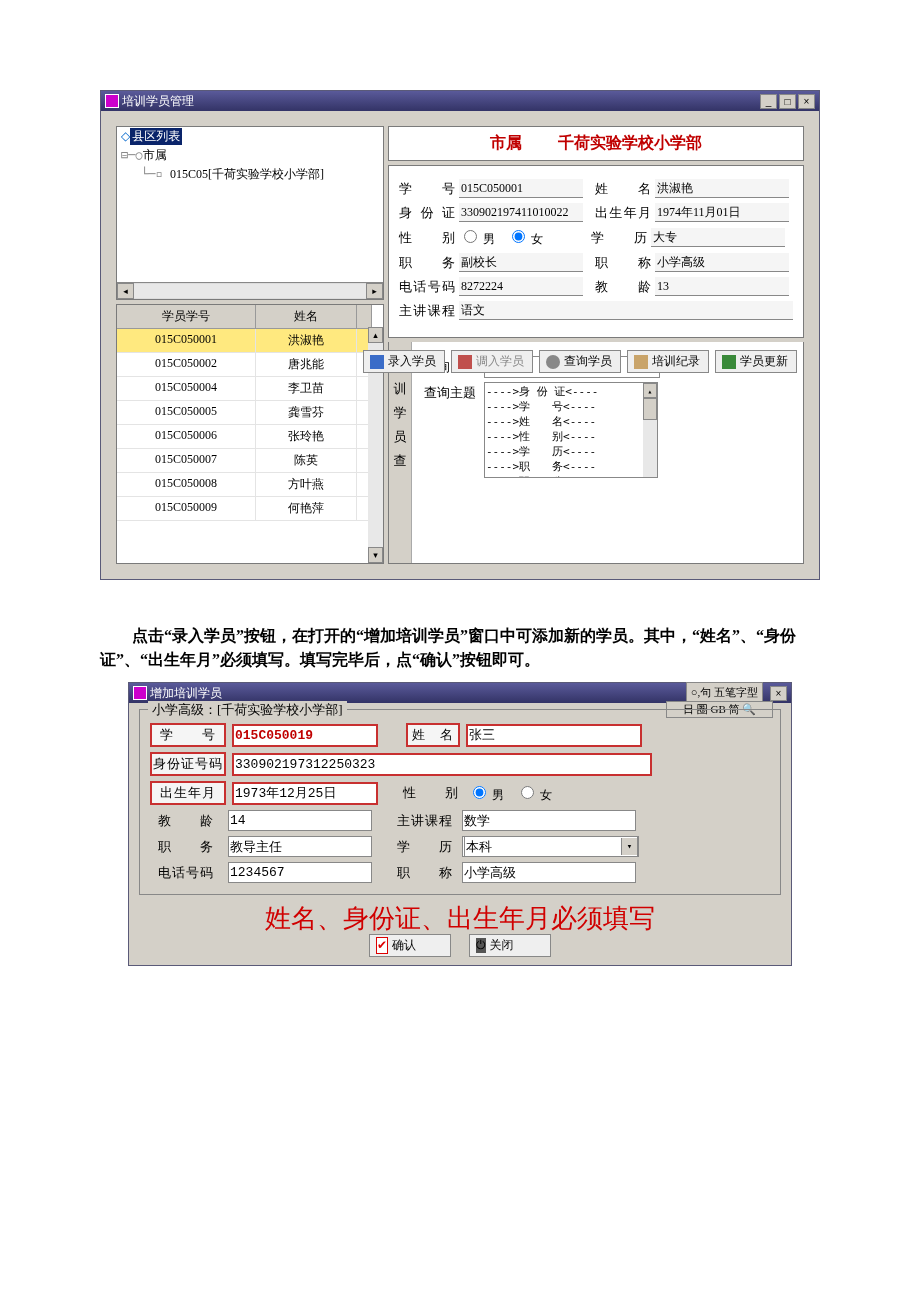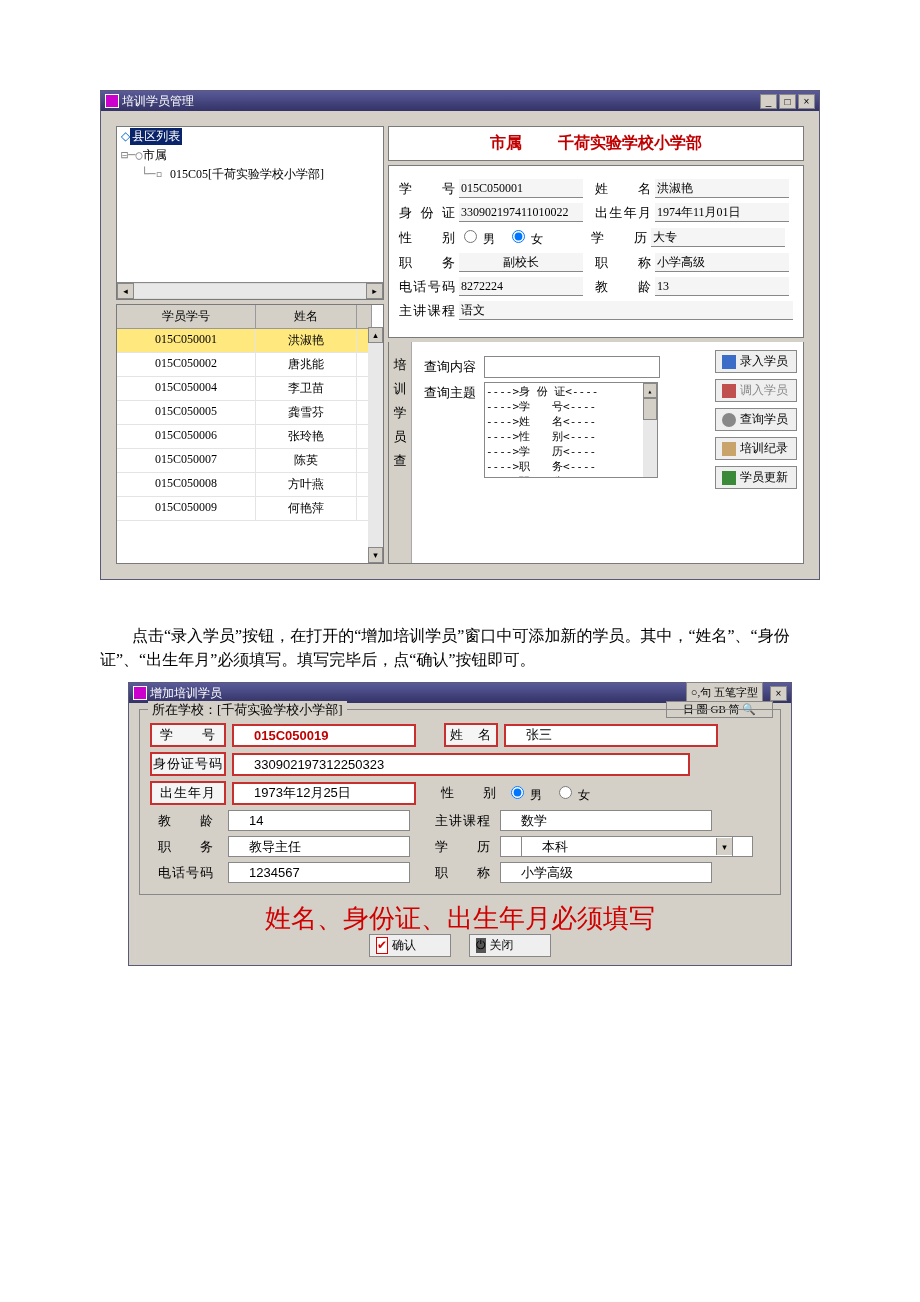--- a/index.html
+++ b/index.html
@@ -128,21 +128,21 @@
     overflow:hidden; font-size:11px; font-family:monospace; line-height:15px;
     padding:1px 1px; position:relative;
   }
   .topic-list .vsb {
     position:absolute; right:0; top:0; bottom:0; width:14px; background:#e8e8e8;
     display:flex; flex-direction:column;
   }
   .topic-list .vsb .arrow { height:13px; background:#d4d0c8; border:1px solid #888; font-size:8px; text-align:center;}
   .topic-list .vsb .thumb { height:20px; background:#d4d0c8; border:1px solid #888;margin-top:0;}
   .btn-col {
-    position:absolute; right:6px; top:8px; display:flex; flex-direction:column; gap:6px;
+    position:absolute; right:6px; top:8px; display:flex; gap:6px;
   }
   .btn-col button, .action-btns button {
     display:flex; align-items:center; gap:4px;
     background:#efefef; border:1px solid #888;
     padding:2px 6px; font-size:12px; font-family:inherit;
     min-width:82px; cursor:pointer;
   }
   .btn-col button .bicon { width:14px; height:14px; }
   .bicon-blue { background:#3a6cc8;}
   .bicon-mag { background:#888; border-radius:50%;}
@@ -150,20 +150,21 @@
   .bicon-grn { background:#3a8a3a;}
   .bicon-red { background:#c0504d;}
   .bicon-chk { background:#fff; border:1px solid #d00;}
   .disabled { color:#888;}
   
   .para {
     margin: 44px 0 10px 0;
     font-size: 16px;
     line-height: 24px;
     text-indent: 2em;
+    font-weight: bold;
   }
   
   .dlg-wrap { margin: 0 auto; width: 664px;}
   .ime-bar {
     position:absolute; right:28px; top:-1px; height:18px;
     background:#d4d0c8; border:1px solid #888; font-size:11px;
     display:flex; align-items:center; padding:0 4px; gap:4px;
   }
   .dlg-body { padding:6px 10px 8px 10px;}
   .fieldset {
@@ -175,21 +176,21 @@
     padding:0 4px; font-size:13px;
   }
   .dlg-row { display:flex; align-items:center; margin:5px 0; gap:6px;}
   .dlbl {
     width:72px; height:20px; display:flex; align-items:center; justify-content:center;
     font-size:13px; letter-spacing:1px;
   }
   .dlbl.box { background:#f5f5f5; border:1px solid #888;}
   .dlg-row input[type=text], .dlg-row .combo {
     height:19px; border:1px solid #888; background:#fff;
-    font-size:13px; font-family:Liberation Sans, sans-serif; padding:0 20px;
+    font-size:13px; font-family:Liberation Mono, monospace; padding:0 1px;
   }
   .req-red { color:#c00000; font-weight:bold;}
   .req-box { border:2px solid #c83030 !important;}
   .note {
     color:#d00000; font-size:26px; text-align:center; margin:2px 0 2px 0;
     font-family:"KaiTi","楷体",serif;
   }
   .action-btns { display:flex; justify-content:center; gap:18px; margin-top:-4px;}
   .combo { display:inline-flex; align-items:center; }
   .combo .cb-btn {
@@ -298,21 +299,21 @@
           <span class="lbl lbl-w">性　　别</span>
           <span class="radio-group" style="width:120px;">
             <label><input type="radio" name="g1" style=""> <span>男</span></label>
             <label><input type="radio" name="g1" checked="" style=""> <span>女</span></label>
           </span>
           <span class="lbl lbl-w" style="margin-left:12px;">学　　历</span>
           <input class="inp" style="width: 130px;" value="大专">
         </div>
         <div class="form-row">
           <span class="lbl lbl-w">职　　务</span>
-          <input class="inp" style="width: 120px; text-align: center;" value="副校长">
+          <input class="inp" style="width: 120px;" value="副校长">
           <span class="lbl lbl-w" style="margin-left:12px;">职　　称</span>
           <input class="inp" style="width: 130px;" value="小学高级">
         </div>
         <div class="form-row">
           <span class="lbl lbl-w">电话号码</span>
           <input class="inp" style="width: 120px;" value="8272224">
           <span class="lbl lbl-w" style="margin-left:12px;">教　　龄</span>
           <input class="inp" style="width: 130px;" value="13">
         </div>
         <div class="form-row">
@@ -393,21 +394,21 @@
     </div>
     <div class="ime-bar">
       <span>○,句 五笔字型</span>
     </div>
     <div style="position:absolute;right:18px;top:18px;font-size:11px;background:#d4d0c8;border:1px solid #888;padding:0 16px;">
       <span>日 圈 GB 简 🔍</span>
     </div>
 
     <div class="dlg-body">
       <div class="fieldset">
-        <div class="legend">所在学校：[千荷实验学校小学部]</div>
+        <div class="legend">小学高级：[千荷实验学校小学部]</div>
 
         <div class="dlg-row">
           <span class="dlbl box req-box">学　　号</span>
           <input type="text" class="req-box req-red" style="width: 140px;" value="015C050019">
           <span class="dlbl box req-box" style="width:50px;margin-left:22px;">姓　名</span>
           <input type="text" class="req-box" style="width: 170px;" value="张三">
         </div>
 
         <div class="dlg-row">
           <span class="dlbl box req-box">身份证号码</span>

